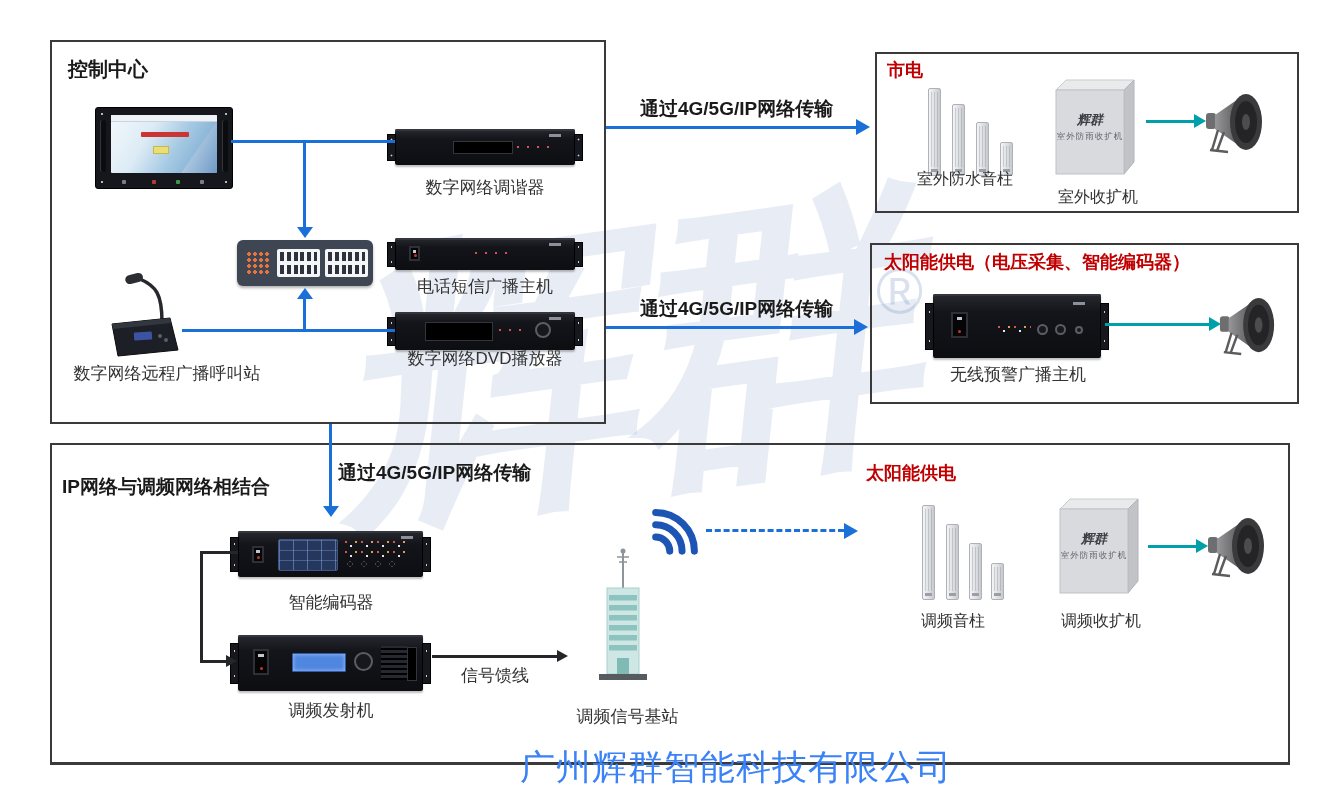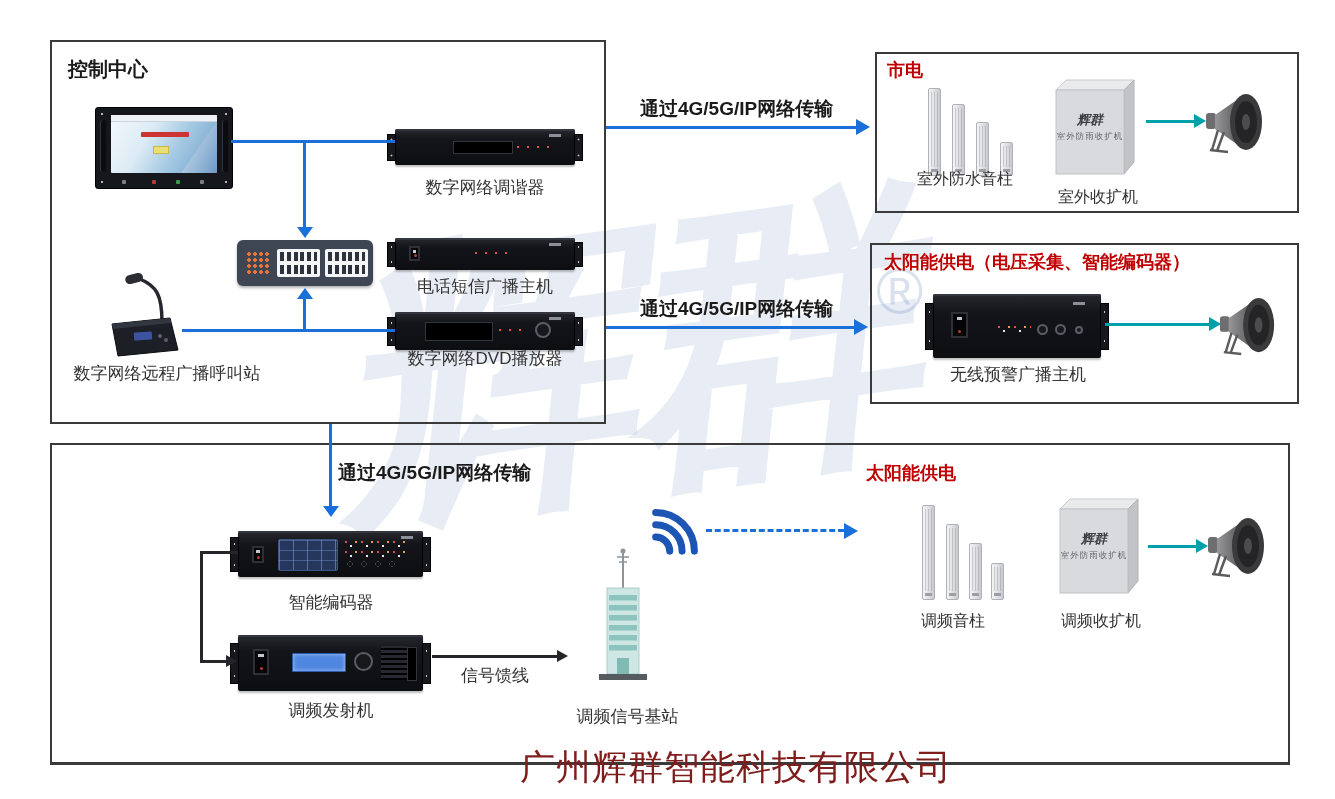--- a/index.html
+++ b/index.html
@@ -63,21 +63,21 @@
   .screenblu{position:absolute;background:#25375c;border:1px solid #3f5684;border-radius:2px;
         background-image:linear-gradient(90deg,rgba(140,170,230,.5) 1px,transparent 1px),linear-gradient(rgba(140,170,230,.35) 1px,transparent 1px);background-size:14px 10px;}
   .lcd{position:absolute;background:#4f86e0;border:1px solid #2c5cab;border-radius:1px;box-shadow:inset 0 0 4px rgba(255,255,255,.5);}
   .pswitch{position:absolute;background:#050507;border:2px solid #2e3036;box-sizing:border-box;}
   .pswitch::before{content:"";position:absolute;left:28%;right:28%;top:15%;height:3px;background:#c4c6cc;}
   .pswitch::after{content:"";position:absolute;left:40%;bottom:15%;width:3px;height:3px;border-radius:50%;background:#c0392b;}
   
   .wm-brand{position:absolute;z-index:0;font-size:300px;font-weight:bold;font-style:italic;white-space:nowrap;
         color:rgba(104,136,190,0.15);transform:rotate(-8deg);letter-spacing:-14px;user-select:none;}
   .wm-reg{position:absolute;z-index:0;font-size:64px;color:rgba(104,136,190,0.25);font-weight:normal;}
-  .wm-company{position:absolute;z-index:6;font-size:35px;color:#7f1d1d;letter-spacing:1px;white-space:nowrap;}
+  .wm-company{position:absolute;z-index:6;font-size:35px;color:#3b82f6;letter-spacing:1px;white-space:nowrap;}
   svg{display:block;}
   .svgbox{position:absolute;z-index:2;}
 </style>
 </head>
 <body>
 
 <div class="canvas">
 
   <div class="wm-brand" style="left:330px;top:160px;">辉群</div>
   <div class="wm-reg" style="left:876px;top:254px;">®</div>
@@ -224,20 +224,21 @@
       <rect x="2" y="25" width="10" height="16" rx="3" fill="#6e6e70"></rect>
       <polygon points="11,27 40,7 40,61 11,41" fill="url(#hornGrad)"></polygon>
       <ellipse cx="42" cy="34" rx="16" ry="28" fill="#3a3a3c"></ellipse>
       <ellipse cx="42" cy="34" rx="11" ry="21" fill="#242426"></ellipse>
       <ellipse cx="42" cy="34" rx="4" ry="8" fill="#4c4c4e"></ellipse>
       <path d="M14,42 L8,62 M20,44 L13,63 M6,62 L24,64" stroke="#5c5c5e" stroke-width="2.5" fill="none"></path>
     </svg>
   </div>
 
   <div class="zone" style="left:50px;top:443px;width:1240px;height:322px;border-bottom-width:3px;"></div>
+  <div class="ztitle" style="left:62px;top:474px;font-size:19px;">IP网络与调频网络相结合</div>
 
   <div class="rack" style="left:238px;top:531px;width:185px;height:46px;">
     <span class="pswitch" style="left:14px;top:15px;width:12px;height:17px;"></span>
     <span class="screenblu" style="left:40px;top:8px;width:58px;height:30px;"></span>
     <span class="ledmix" style="left:106px;top:8px;width:64px;height:18px;"></span>
     <span class="knobrow" style="left:106px;top:28px;width:56px;height:11px;"></span>
     <span class="brand" style="right:10px;top:5px;"></span>
   </div>
   <div class="lbl" style="left:251px;top:592px;width:160px;">智能编码器</div>
 

